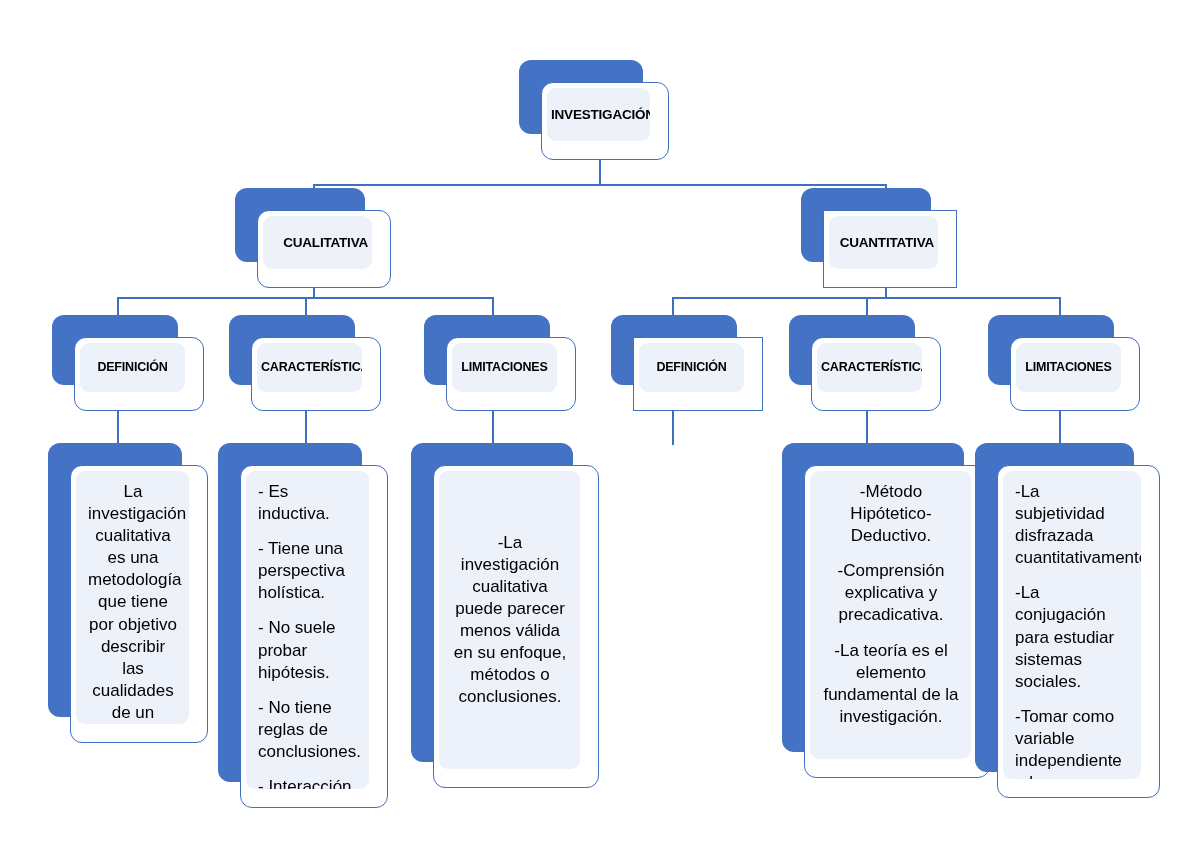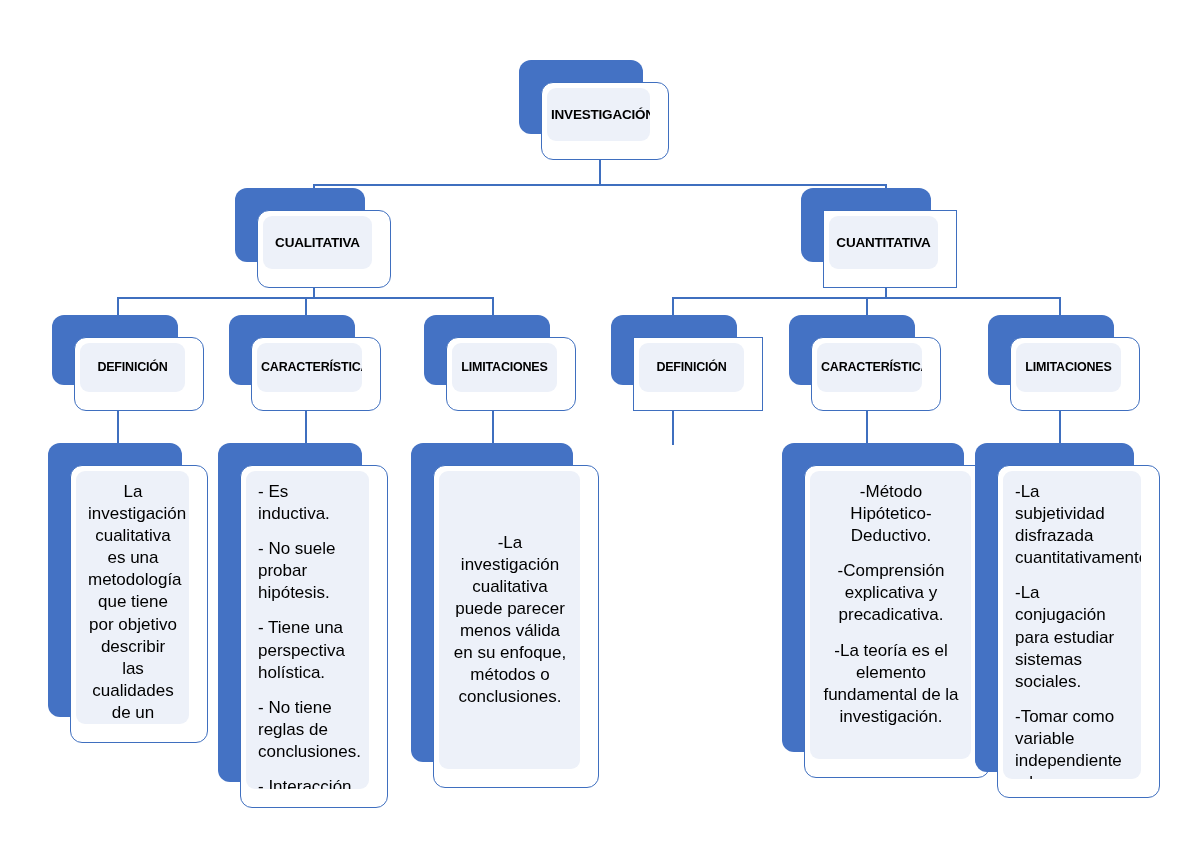--- a/index.html
+++ b/index.html
@@ -79,21 +79,21 @@
     margin: auto 0;
     text-align: center;
     font-weight: bold;
     font-size: 13.5px;
     letter-spacing: -0.2px;
     line-height: 1.15;
     padding: 0 4px;
     box-sizing: border-box;
   }
   .node.root .label { font-size: 13.5px; }
-  .node.lvl2 .label { font-size: 13.5px; }
+  .node.lvl2 .label { font-size: 13.5px; text-align: right; }
   .node.lvl3 .label { font-size: 12.5px; }
 
   .body-text {
     width: 100%;
     padding: 10px 11px 10px 12px;
     box-sizing: border-box;
     font-size: 17px;
     line-height: 1.30;
     font-weight: normal;
   }
@@ -227,22 +227,22 @@
       </div>
     </div>
   </div>
 
   <div class="node detail" style="left:218px; top:443px; width:170px; height:365px;">
     <div class="shadow"></div>
     <div class="card">
       <div class="panel">
         <div class="body-text left vtop">
             <p>- Es inductiva.</p>
+            <p>- Tiene una perspectiva holística.</p>
             <p>- No suele probar hipótesis.</p>
-            <p>- Tiene una perspectiva holística.</p>
             <p>- No tiene reglas de conclusiones.</p>
             <p>- Interacción con los sujetos que estudian.</p>
           </div>
       </div>
     </div>
   </div>
 
   <div class="node detail" style="left:411px; top:443px; width:188px; height:345px;">
     <div class="shadow"></div>
     <div class="card">

